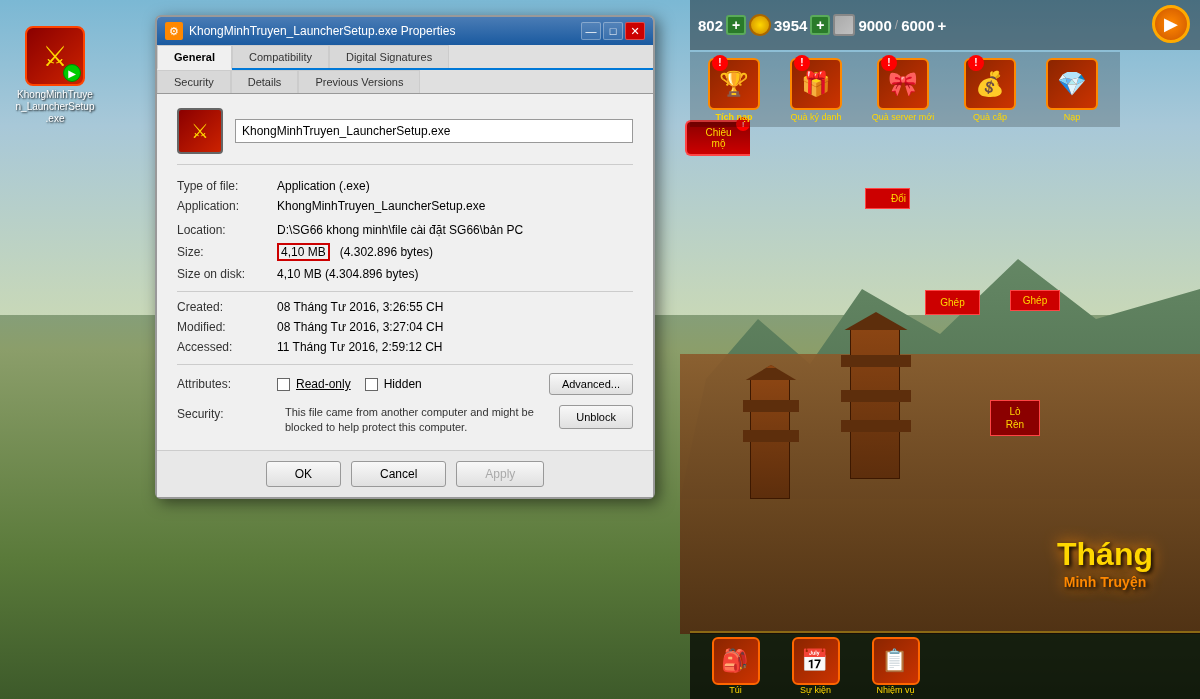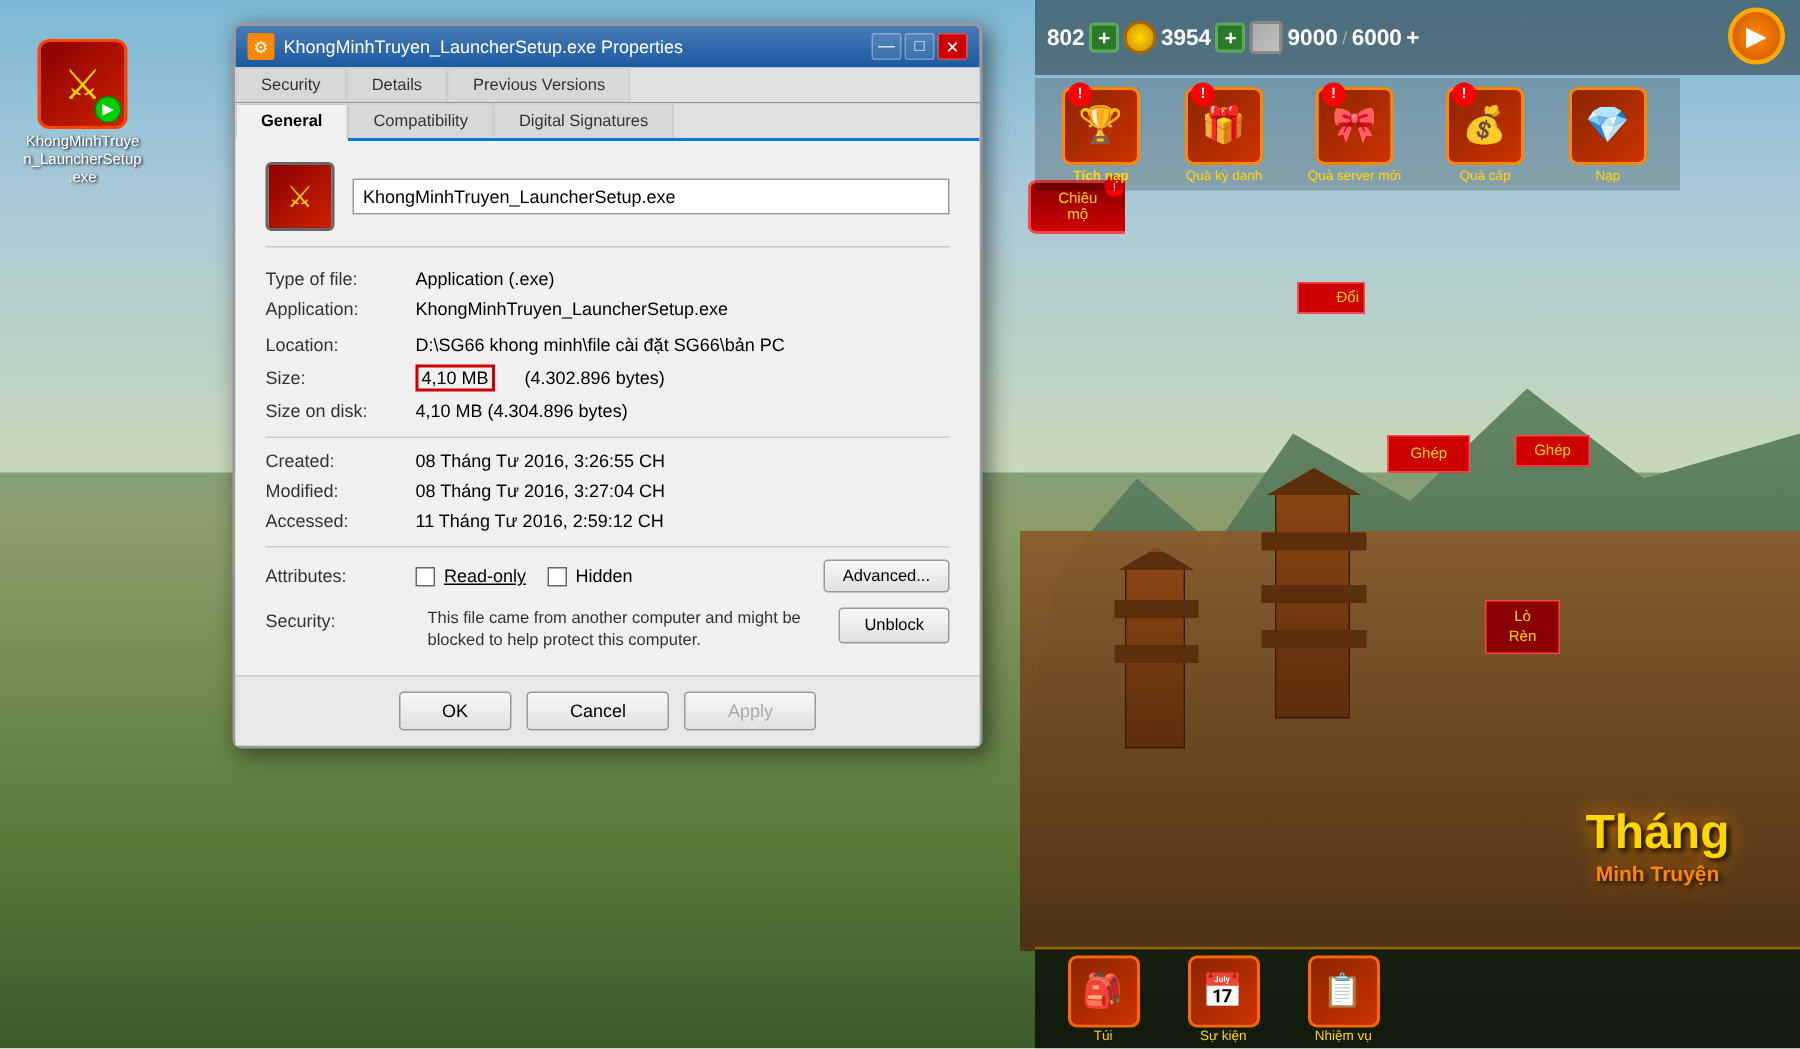--- a/index.html
+++ b/index.html
@@ -182,32 +182,32 @@
   <div class="dialog-titlebar">
     <div style="width:18px;height:18px;background:#ff8800;border-radius:2px;display:flex;align-items:center;justify-content:center;font-size:11px;color:white;">⚙</div>
     <span style="flex:1;font-size:12px;">KhongMinhTruyen_LauncherSetup.exe Properties</span>
     <div style="display:flex;gap:2px;">
       <div style="width:20px;height:18px;border:1px solid rgba(255,255,255,0.3);border-radius:2px;display:flex;align-items:center;justify-content:center;cursor:pointer;font-size:11px;color:white;background:rgba(255,255,255,0.1);">—</div>
       <div style="width:20px;height:18px;border:1px solid rgba(255,255,255,0.3);border-radius:2px;display:flex;align-items:center;justify-content:center;cursor:pointer;font-size:11px;color:white;background:rgba(255,255,255,0.1);">□</div>
       <div style="width:20px;height:18px;border:1px solid rgba(255,255,255,0.3);border-radius:2px;display:flex;align-items:center;justify-content:center;cursor:pointer;font-size:11px;color:white;background:#cc0000;">✕</div>
     </div>
   </div>
 
+  <div style="display:flex;background:#e0e0e0;border-bottom:2px solid #0078d7;flex-wrap:wrap;">
+    <div style="padding:5px 16px;cursor:pointer;border:1px solid #ccc;border-bottom:2px solid #f0f0f0;background:#f0f0f0;color:#000;font-size:11px;font-weight:bold;margin-bottom:-2px;">General</div>
+    <div style="padding:5px 16px;cursor:pointer;border:1px solid #ccc;border-bottom:none;background:#d8d8d8;color:#333;font-size:11px;">Compatibility</div>
+    <div style="padding:5px 16px;cursor:pointer;border:1px solid #ccc;border-bottom:none;background:#d8d8d8;color:#333;font-size:11px;">Digital Signatures</div>
+  </div>
+
   <div style="display:flex;background:#e0e0e0;border-bottom:1px solid #999;flex-wrap:wrap;">
     <div style="padding:5px 16px;cursor:pointer;border:1px solid #ccc;border-bottom:none;background:#d8d8d8;color:#333;font-size:11px;">Security</div>
     <div style="padding:5px 16px;cursor:pointer;border:1px solid #ccc;border-bottom:none;background:#d8d8d8;color:#333;font-size:11px;">Details</div>
     <div style="padding:5px 16px;cursor:pointer;border:1px solid #ccc;border-bottom:none;background:#d8d8d8;color:#333;font-size:11px;">Previous Versions</div>
   </div>
 
-  <div style="display:flex;background:#e0e0e0;border-bottom:2px solid #0078d7;flex-wrap:wrap;">
-    <div style="padding:5px 16px;cursor:pointer;border:1px solid #ccc;border-bottom:2px solid #f0f0f0;background:#f0f0f0;color:#000;font-size:11px;font-weight:bold;margin-bottom:-2px;">General</div>
-    <div style="padding:5px 16px;cursor:pointer;border:1px solid #ccc;border-bottom:none;background:#d8d8d8;color:#333;font-size:11px;">Compatibility</div>
-    <div style="padding:5px 16px;cursor:pointer;border:1px solid #ccc;border-bottom:none;background:#d8d8d8;color:#333;font-size:11px;">Digital Signatures</div>
-  </div>
-
   <div style="padding:14px 20px;background:#f0f0f0;">
 
     <div style="display:flex;align-items:center;gap:12px;margin-bottom:14px;padding-bottom:10px;border-bottom:1px solid #ccc;">
       <div style="width:46px;height:46px;background:linear-gradient(135deg,#8B0000,#cc2200);border-radius:4px;border:2px solid #666;display:flex;align-items:center;justify-content:center;color:#ffd700;font-size:20px;">⚔</div>
       <input type="text" style="flex: 1 1 0%; padding: 4px 6px; border: 1px solid rgb(153, 153, 153); background: white; font-size: 12px;" value="KhongMinhTruyen_LauncherSetup.exe">
     </div>
 
     <div style="display:flex;margin-bottom:6px;">
       <span style="width:100px;color:#333;flex-shrink:0;">Type of file:</span>
       <span style="color:#000;">Application (.exe)</span>
@@ -215,21 +215,21 @@
     <div style="display:flex;margin-bottom:10px;">
       <span style="width:100px;color:#333;flex-shrink:0;">Application:</span>
       <span style="color:#000;">KhongMinhTruyen_LauncherSetup.exe</span>
     </div>
     <div style="display:flex;margin-bottom:6px;">
       <span style="width:100px;color:#333;flex-shrink:0;">Location:</span>
       <span style="color:#000;">D:\SG66 khong minh\file cài đặt SG66\bản PC</span>
     </div>
     <div style="display:flex;margin-bottom:6px;align-items:center;">
       <span style="width:100px;color:#333;flex-shrink:0;">Size:</span>
-      <span style="display:inline-flex;align-items:center;gap:20px;color:#000;justify-content:space-between;">
+      <span style="display:inline-flex;align-items:center;gap:10px;color:#000;justify-content:space-between;">
         <span style="border:2px solid #cc0000;padding:0 2px;">4,10 MB</span>
         <span>(4.302.896 bytes)</span>
       </span>
     </div>
     <div style="display:flex;margin-bottom:10px;">
       <span style="width:100px;color:#333;flex-shrink:0;">Size on disk:</span>
       <span style="color:#000;">4,10 MB (4.304.896 bytes)</span>
     </div>
 
     <div style="height:1px;background:#ccc;margin:4px 0 8px;"></div>

